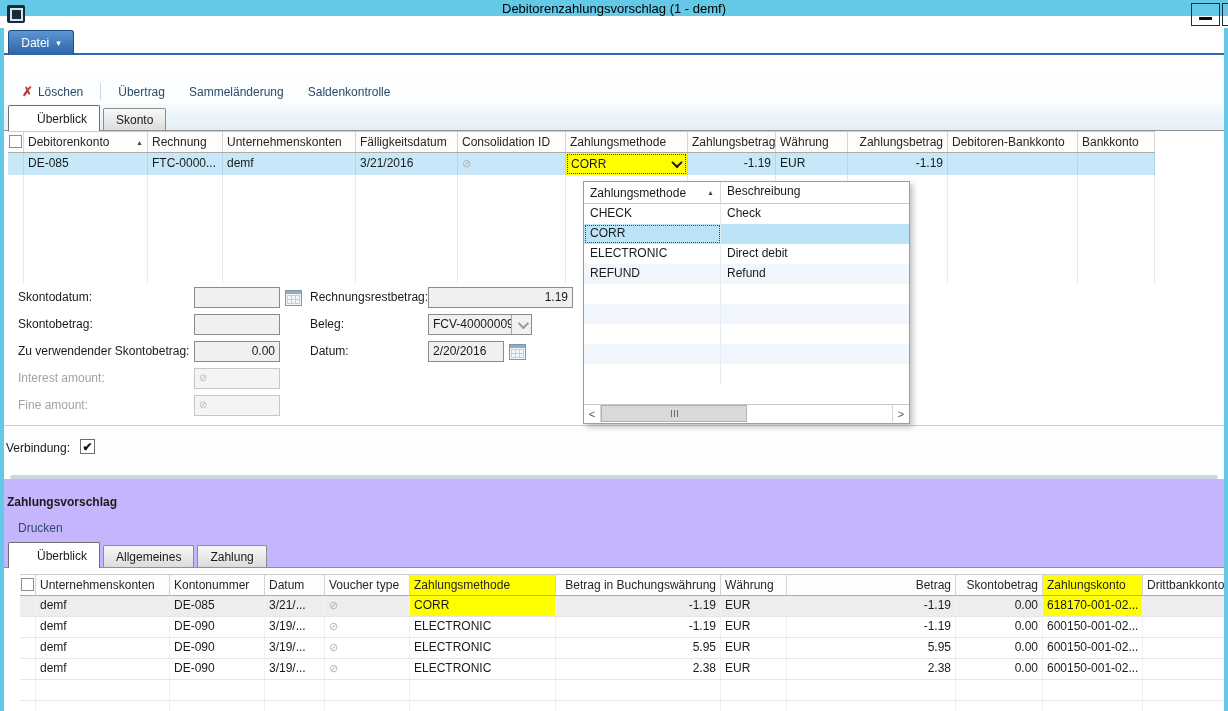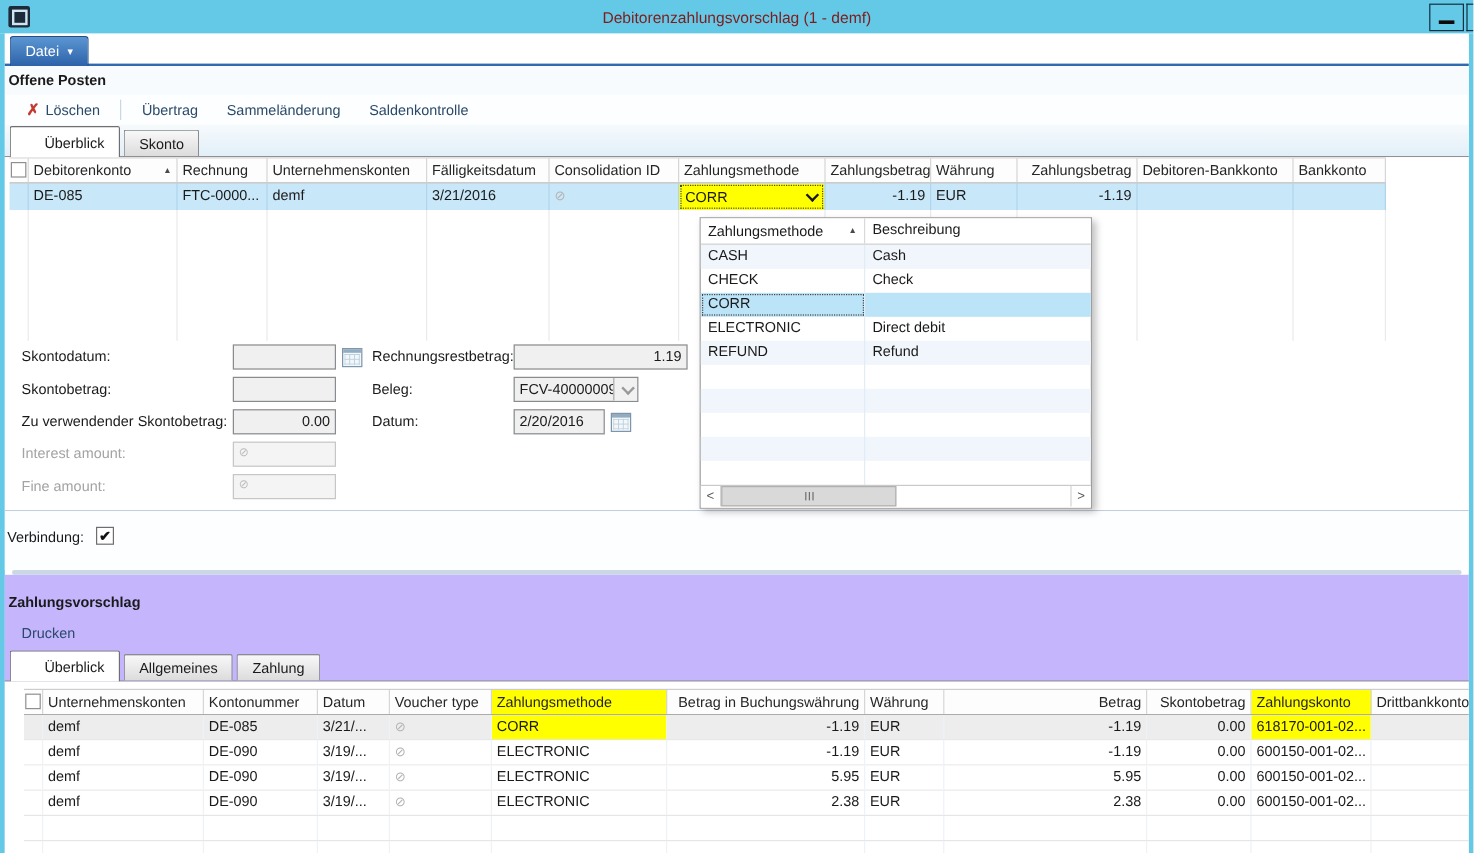--- a/index.html
+++ b/index.html
@@ -1,21 +1,21 @@
 <!DOCTYPE html>
 <html><head>
 <meta charset="utf-8">
 <style>
   html,body{margin:0;padding:0;background:#e0e0e0;}
   .window{position:relative;width:1228px;height:711px;background:#fff;overflow:hidden;
     font-family:"Liberation Sans",sans-serif;font-size:12px;color:#1a1a1a;}
 
   
-  .titlebar{position:absolute;left:0;top:0;width:1228px;height:28px;background:#63C9E7;
-    display:flex;align-items:center;justify-content:center;font-size:13px;color:#7f1d1d;}
+  .titlebar{position:absolute;left:0;top:0;width:1228px;height:16px;background:#63C9E7;
+    display:flex;align-items:center;justify-content:center;font-size:13px;color:#000000;}
   .app-icon{position:absolute;left:7px;top:5px;width:18px;height:18px;background:#1C2B3A;border-radius:2px;}
   .app-icon:before{content:"";position:absolute;left:3px;top:3px;width:9px;height:9px;border:2px solid #CFE6F2;}
   .min-btn{position:absolute;left:1191px;top:3px;width:29px;height:23px;border:1px solid #12303E;
     display:flex;align-items:flex-end;justify-content:center;box-sizing:border-box;}
   .min-glyph{width:13px;height:3px;background:#0B0B0B;margin-bottom:5px;}
   .btn-sliver{position:absolute;left:1222px;top:3px;width:6px;height:23px;border:1px solid #12303E;border-right:none;box-sizing:border-box;}
 
   
   .bord-l{position:absolute;left:0;top:28px;width:4px;bottom:0;background:#63C9E7;}
   .bord-r{position:absolute;right:0;top:28px;width:4px;bottom:0;background:#63C9E7;}
@@ -145,21 +145,20 @@
   <div class="bord-l"></div>
   <div class="bord-r"></div>
 
   <div class="menubar">
     <div class="datei-tab">
       <span>Datei</span>
       <span class="datei-arrow">▾</span>
     </div>
   </div>
 
-  <div class="sec1-header">Offene Posten</div>
 
   <div class="toolbar1">
     <div class="tb-btn first">
       <span class="x-icon">✗</span>
       <span>Löschen</span>
     </div>
     <div class="tb-sep"></div>
     <div class="tb-btn">Übertrag</div>
     <div class="tb-btn">Sammeländerung</div>
     <div class="tb-btn">Saldenkontrolle</div>
@@ -396,24 +395,20 @@
   </div>
 
   <div class="popup">
     <div class="p-h">
       <div class="p-c1">
         <span>Zahlungsmethode</span>
         <span class="sort-ico">▲</span>
       </div>
       <div class="p-c2">Beschreibung</div>
     </div>
-    <div class="p-r alt">
-      <div class="p-c1">CASH</div>
-      <div class="p-c2">Cash</div>
-    </div>
     <div class="p-r">
       <div class="p-c1">CHECK</div>
       <div class="p-c2">Check</div>
     </div>
     <div class="p-r sel">
       <div class="p-c1">CORR</div>
     </div>
     <div class="p-r">
       <div class="p-c1">ELECTRONIC</div>
       <div class="p-c2">Direct debit</div>

